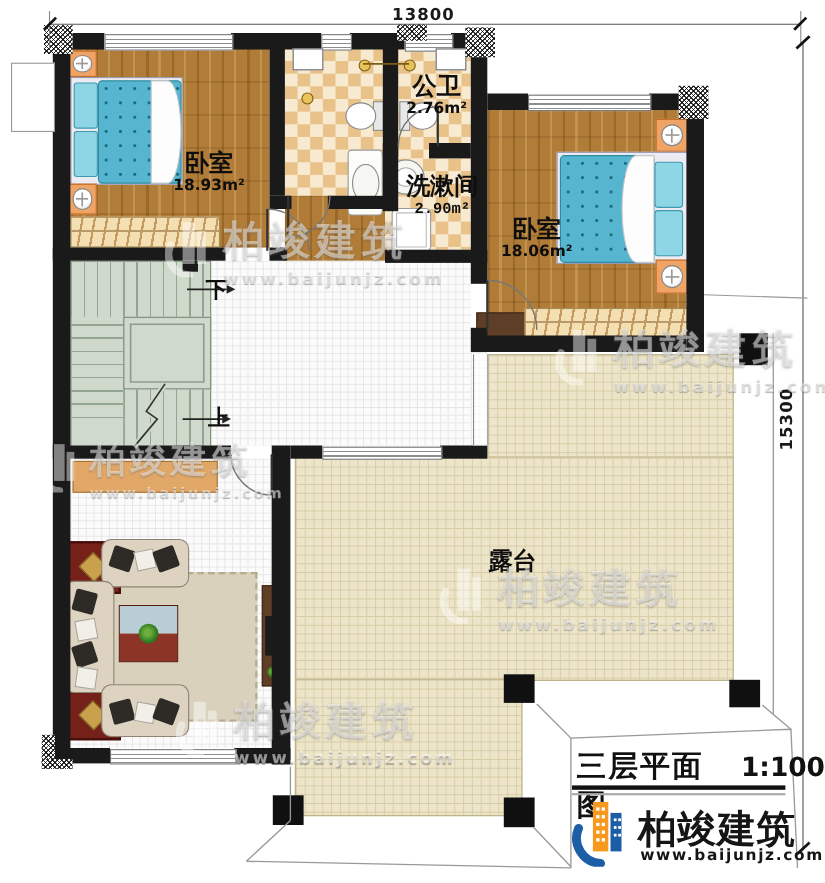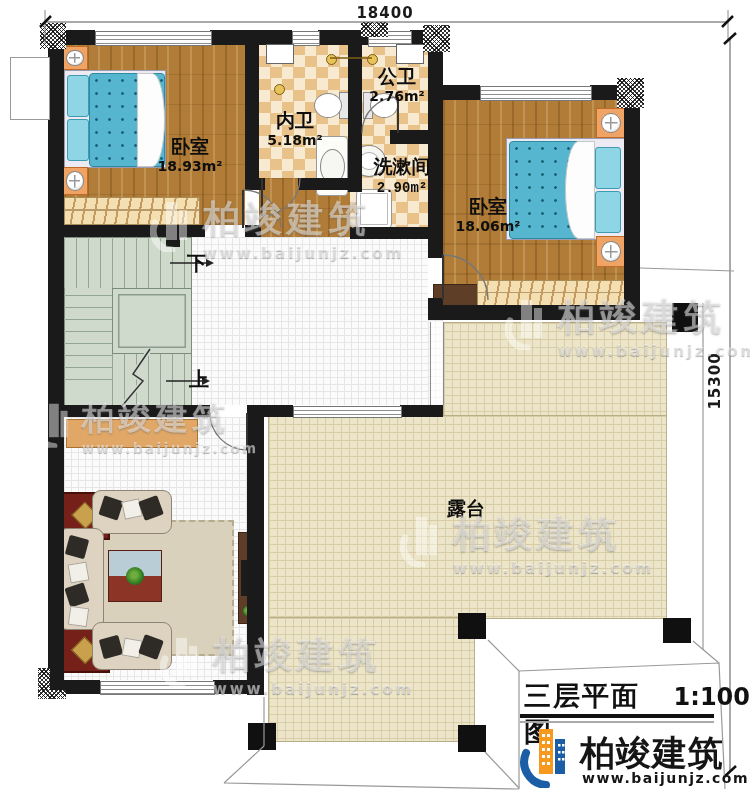--- a/index.html
+++ b/index.html
@@ -56,21 +56,21 @@
   .plant{position:absolute;border-radius:50%;background:radial-gradient(circle at 45% 45%, #6fae3e 20%, #2f7d22 60%, #1d5c14);}
   .t-bowl{position:absolute;background:#fff;border:1.5px solid #8a8a8a;border-radius:50%;}
   .t-tank{position:absolute;background:#e8e8e8;border:1px solid #8a8a8a;}
   .vanity{position:absolute;background:#fcfcf8;border:1px solid #999;border-radius:4px;}
   .sink{position:absolute;background:#f6f6f2;border:1.5px solid #888;border-radius:50%;}
   .sink-in{position:absolute;background:#fff;border:1px solid #aaa;border-radius:50%;}
   .tub{position:absolute;background:#fff;border:1.5px solid #999;border-radius:5px;
      box-shadow:inset 0 0 0 3px #fff, inset 0 0 0 4px #bbb;}
   .hook{position:absolute;background:#e8c35a;border:1.5px solid #7c5c14;border-radius:50%;}
   .rlabel{position:absolute;text-align:center;font-weight:bold;color:#0e0e0e;line-height:1.15;}
-  .rname{font-size:19px;}
+  .rname{font-size:22px;}
   .rarea{font-size:14px;}
   .updown{position:absolute;font-size:20px;font-weight:bold;color:#0e0e0e;}
   .dimtext{position:absolute;font-size:15px;font-weight:bold;color:#1a1a1a;letter-spacing:1px;}
   .wm{position:absolute;display:flex;align-items:flex-start;gap:9px;pointer-events:none;}
   .wm-name{font-size:37px;font-weight:bold;letter-spacing:5px;line-height:1;
      color:rgba(255,255,255,.48);text-shadow:0 1px 2px rgba(90,90,90,.45);}
   .wm-url{font-size:15px;font-weight:bold;letter-spacing:3px;margin-top:7px;
      color:rgba(255,255,255,.5);text-shadow:0 1px 1px rgba(90,90,90,.45);}
   .titlerow{position:absolute;display:flex;align-items:baseline;gap:24px;}
   .titlename{font-size:27px;font-weight:bold;letter-spacing:2px;}
@@ -266,43 +266,39 @@
       <line x1="166" y1="381" x2="202" y2="381"></line>
         <polygon points="202,377 210,381 202,385" fill="#222" stroke="none"></polygon>
     </g>
     <line x1="330" y1="58" x2="372" y2="58" stroke="#7c5c14" stroke-width="1.5"></line>
   </svg>
 
   <div class="rlabel" style="left:138px;top:136px;width:104px;">
     <div class="rname">卧室</div>
     <div class="rarea">18.93m²</div>
   </div>
-  <div class="rlabel" style="left:252px;top:110px;width:86px;">
-    <div class="rname">内卫</div>
-    <div class="rarea">5.18m²</div>
-  </div>
   <div class="rlabel" style="left:357px;top:66px;width:80px;">
     <div class="rname">公卫</div>
     <div class="rarea">2.76m²</div>
   </div>
   <div class="rlabel" style="left:352px;top:158px;width:100px;font-family:Liberation Mono, monospace;">
     <div class="rname">洗漱间</div>
     <div class="rarea">2.90m²</div>
   </div>
   <div class="rlabel" style="left:436px;top:196px;width:104px;">
     <div class="rname">卧室</div>
     <div class="rarea">18.06m²</div>
   </div>
   <div class="rlabel" style="left:430px;top:498px;width:72px;">
     <div class="rname">露台</div>
   </div>
   <div class="updown" style="left:187px;top:250px;">下</div>
   <div class="updown" style="left:189px;top:366px;">上</div>
 
-  <div class="dimtext" style="left:340px;top:4px;width:90px;text-align:center;">18400</div>
+  <div class="dimtext" style="left:340px;top:4px;width:90px;text-align:center;">13800</div>
   <div class="dimtext" style="left:683px;top:372px;width:64px;height:18px;text-align:center;transform:rotate(-90deg);">15300</div>
 
   <div class="wm" style="left:150px;top:200px;">
     <svg width="44" height="52" viewBox="0 0 44 52">
       <path d="M22 50 A19 19 0 0 1 5 23" stroke="rgba(255,255,255,.45)" stroke-width="7" fill="none" stroke-linecap="round"></path>
       <rect x="16" y="2" width="11" height="38" fill="rgba(255,255,255,.45)"></rect>
       <rect x="29" y="10" width="8" height="30" fill="rgba(255,255,255,.45)"></rect>
     </svg>
     <div>
       <div class="wm-name">柏竣建筑</div>

